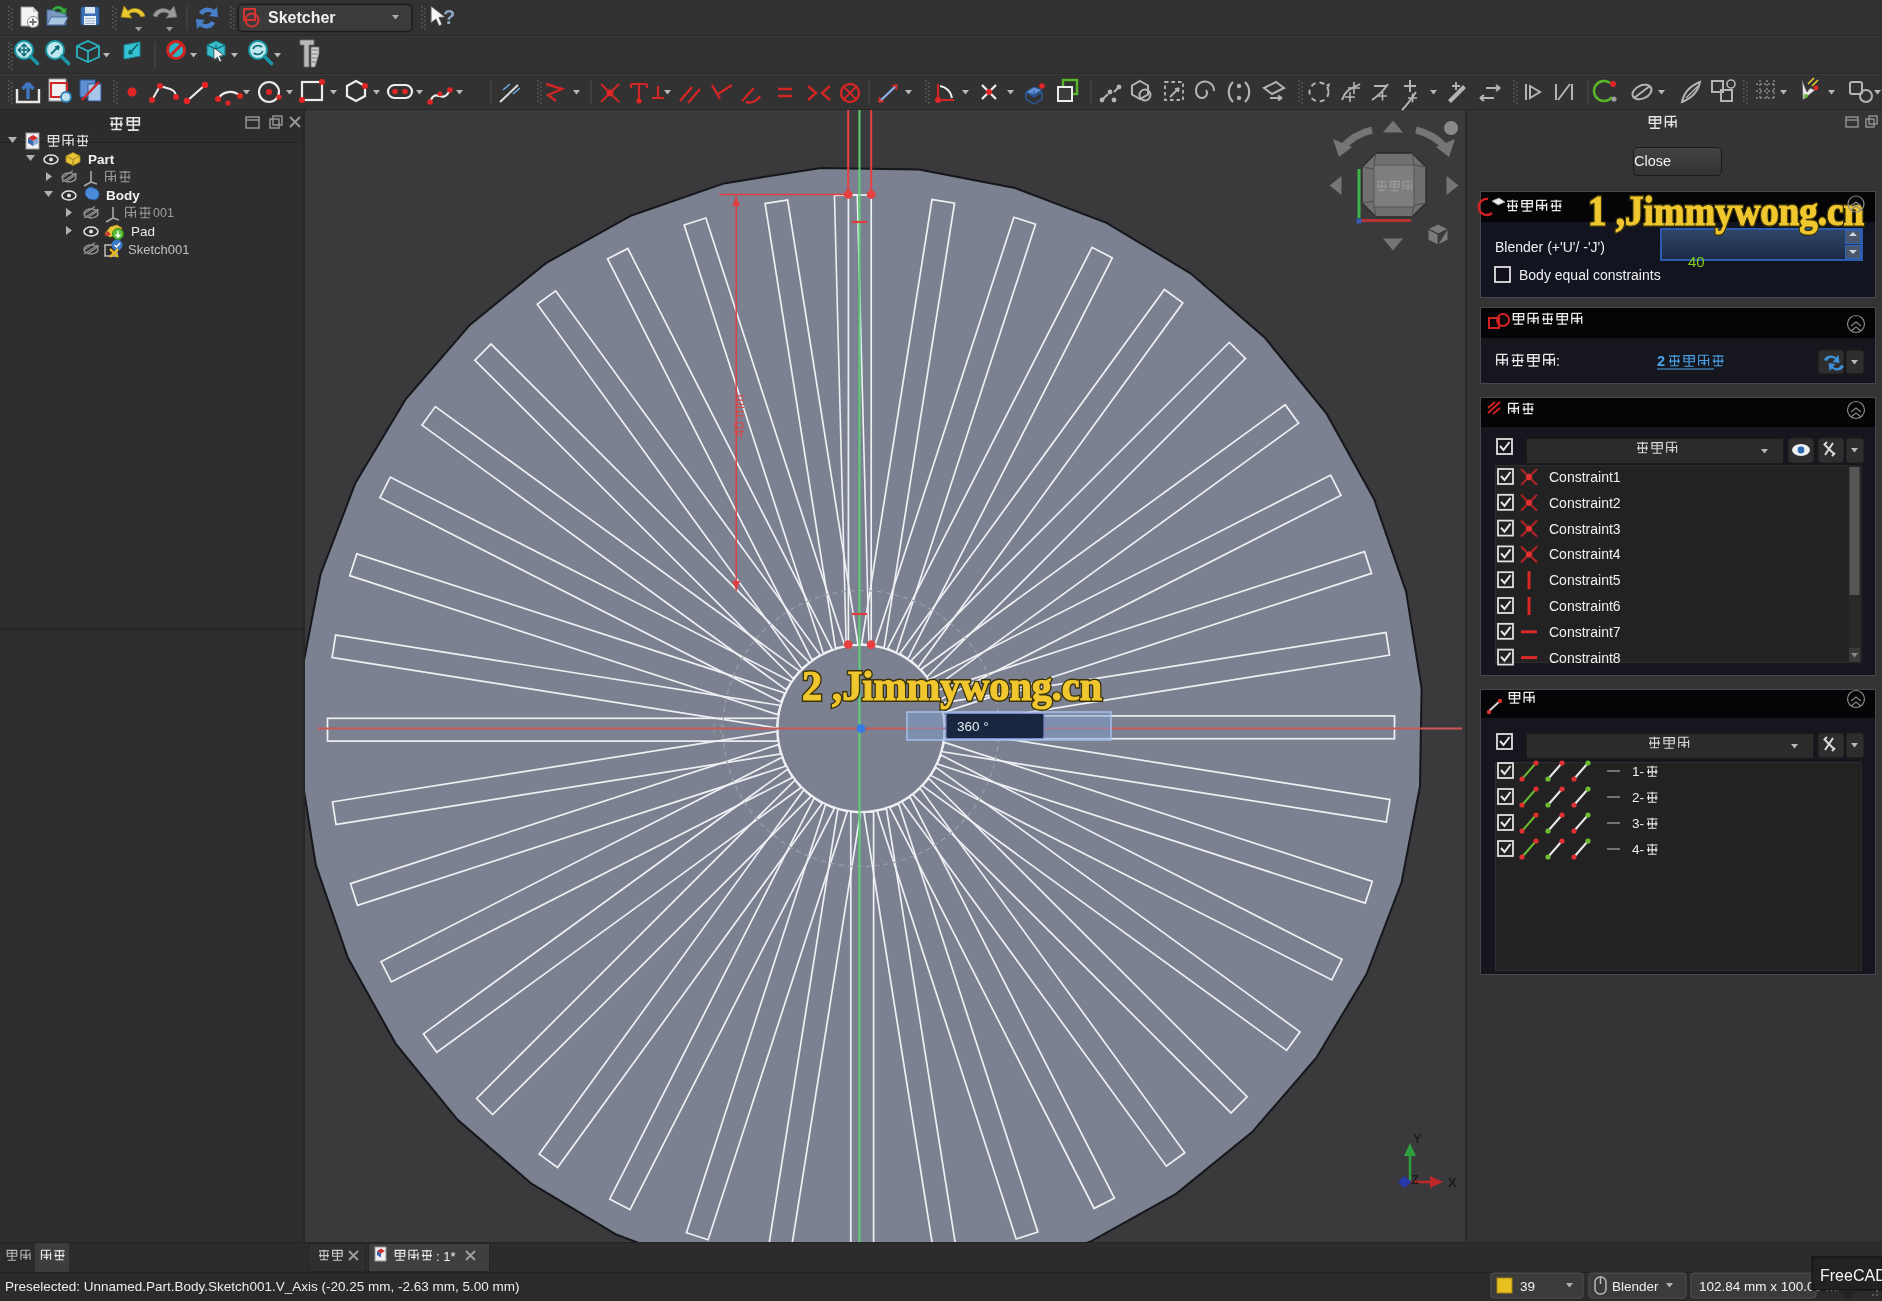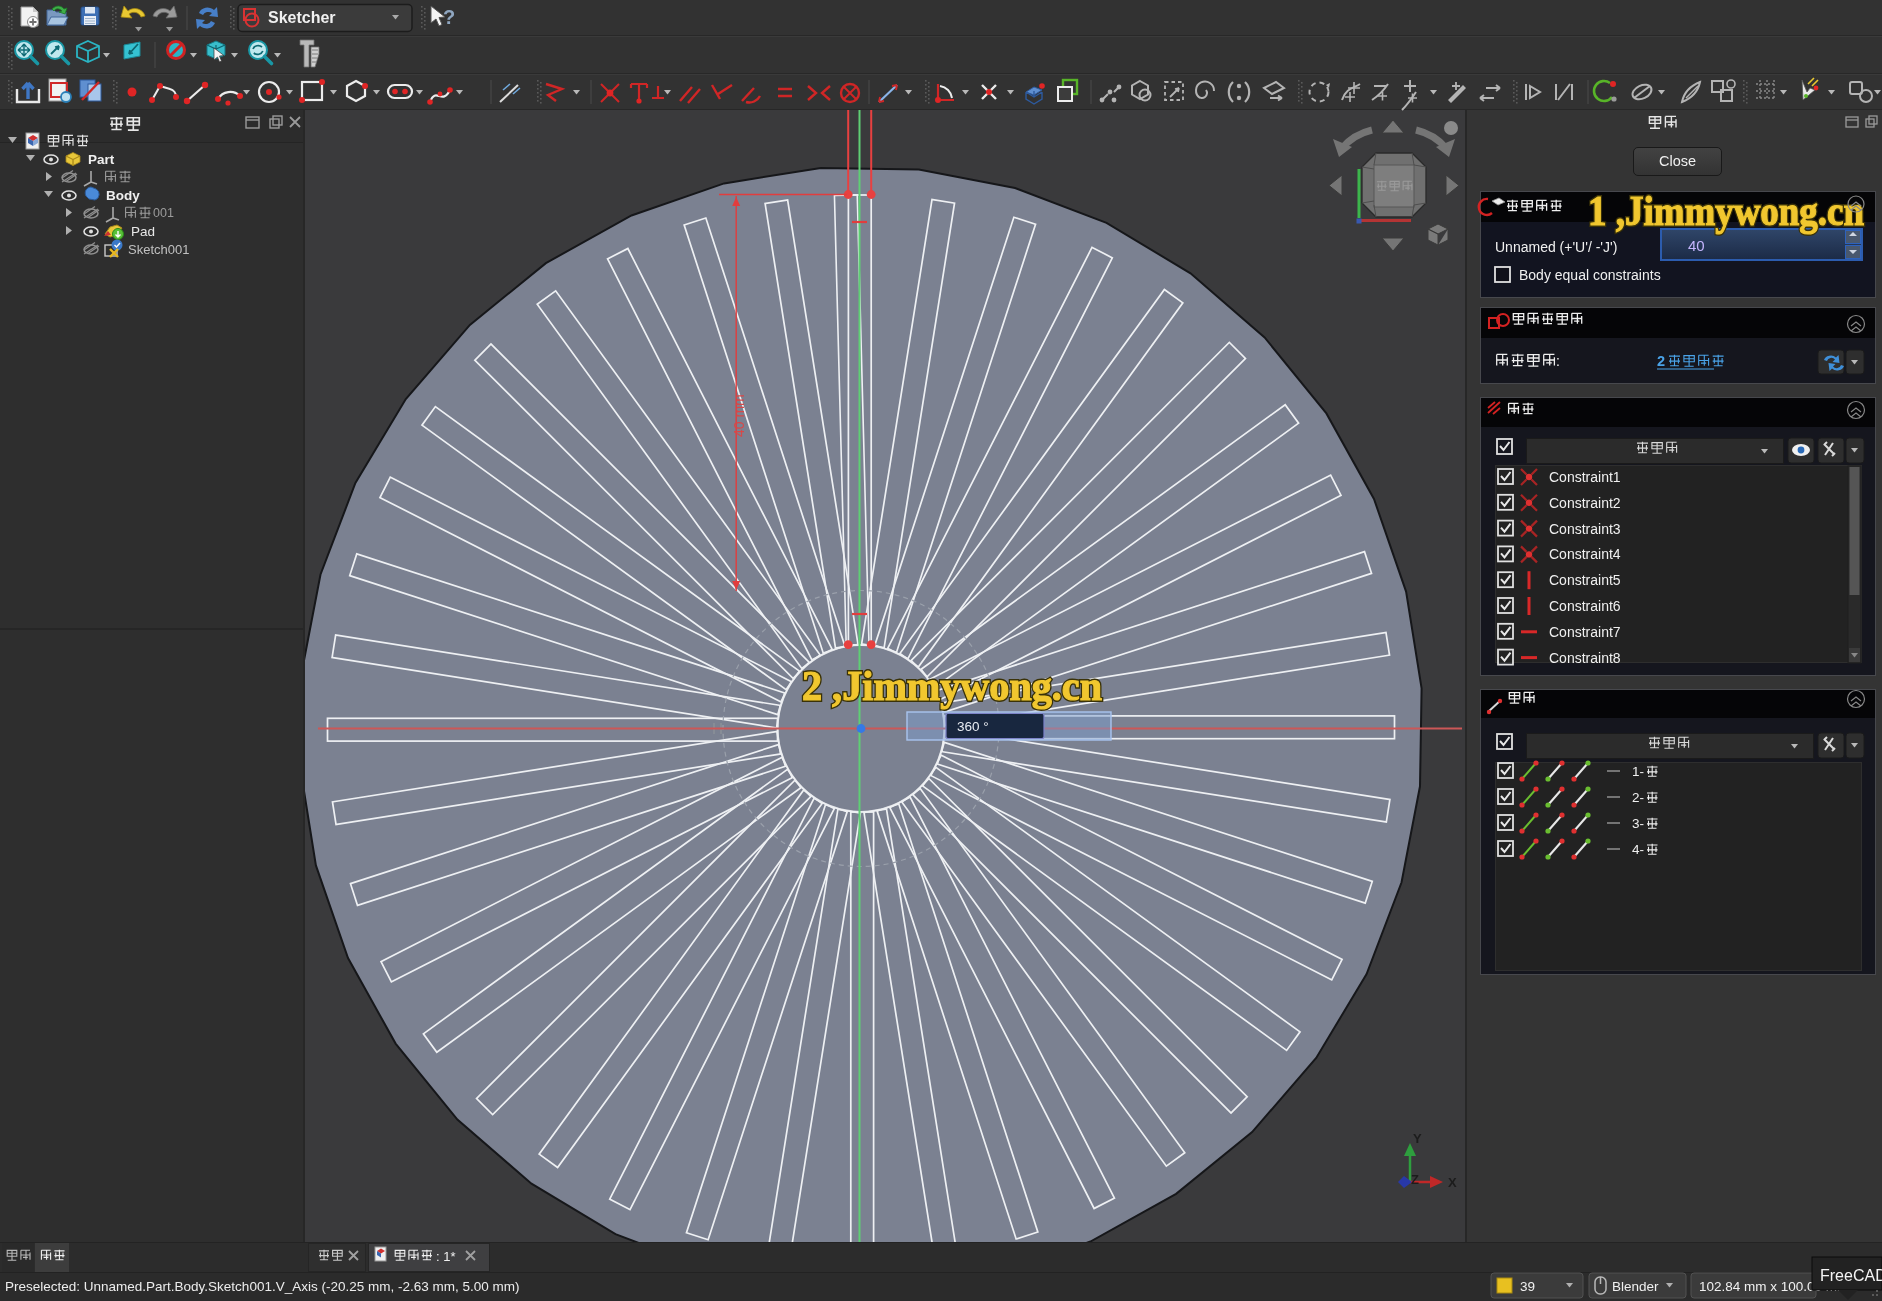--- a/index.html
+++ b/index.html
@@ -18,29 +18,29 @@
 <div class="abs" style="left:0;top:110px;width:305px;height:1132px;background:#2e2e2e"></div>
 <div class="abs" style="left:0;top:110px;width:305px;height:33px;background:#2c2c2c;border-bottom:1px solid #242424"></div>
 <div class="abs" style="left:0;top:628px;width:305px;height:2px;background:#262626"></div>
 <div class="abs" style="left:303px;top:110px;width:2px;height:1191px;background:#272727"></div>
 
 <div class="abs" style="left:305px;top:110px;width:1160px;height:1132px;background:#3a3a3c"></div>
 
 <div class="abs" style="left:1465px;top:110px;width:417px;height:1162px;background:#343434"></div>
 <div class="abs" style="left:1465px;top:110px;width:2px;height:1162px;background:#272727"></div>
 
-<div class="abs" style="left:1633px;top:147px;width:89px;height:29px;background:linear-gradient(#424242,#333333);border:1px solid #191919;border-radius:5px;color:#f0f0f0;font-size:14.5px;text-align:center;line-height:27px">Close</div>
+<div class="abs" style="left:1633px;top:147px;width:89px;height:29px;background:linear-gradient(#424242,#333333);border:1px solid #191919;border-radius:5px;color:#f0f0f0;font-size:14.5px;line-height:27px">Close</div>
 
 <div class="abs" style="left:1480px;top:191px;width:396px;height:107px;background:#121420;border:1px solid #47484d"></div>
 <div class="abs" style="left:1481px;top:192px;width:394px;height:30px;background:#050507"></div>
-<div class="abs" style="left:1495px;top:239px;width:220px;height:16px;color:#f0f0f0;font-size:14px">Unnamed (+'U'/ -'J')</div>
+<div class="abs" style="left:1495px;top:239px;width:220px;height:16px;color:#f0f0f0;font-size:14px">Blender (+'U'/ -'J')</div>
 <div class="abs" style="left:1660px;top:228px;width:203px;height:33px;background:linear-gradient(#2f4568,#1c2b47);border:2px solid #2c5cae"></div>
 <div class="abs" style="left:1845px;top:230px;width:16px;height:14px;background:#49586e;border:1px solid #2d62bd"></div>
 <div class="abs" style="left:1845px;top:245px;width:16px;height:14px;background:#49586e;border:1px solid #2d62bd"></div>
-<div class="abs" style="left:1688px;top:237px;color:#c4b5fd;font-size:15px">40</div>
+<div class="abs" style="left:1688px;top:253px;color:#84cc16;font-size:15px">40</div>
 <div class="abs" style="left:1519px;top:267px;width:200px;height:16px;color:#f0f0f0;font-size:14px">Body equal constraints</div>
 
 <div class="abs" style="left:1480px;top:307px;width:396px;height:77px;background:#15161e;border:1px solid #47484d"></div>
 <div class="abs" style="left:1481px;top:308px;width:394px;height:30px;background:#050507"></div>
 
 <div class="abs" style="left:1480px;top:397px;width:396px;height:279px;background:#15161e;border:1px solid #47484d"></div>
 <div class="abs" style="left:1481px;top:398px;width:394px;height:29px;background:#050507"></div>
 <div class="abs" style="left:1526px;top:438px;width:258px;height:26px;background:#2b2b2b;border:1px solid #1a1a1a"></div>
 <div class="abs" style="left:1495px;top:465px;width:367px;height:198px;background:#222222;border:1px solid #2e2e2e"></div>
 

